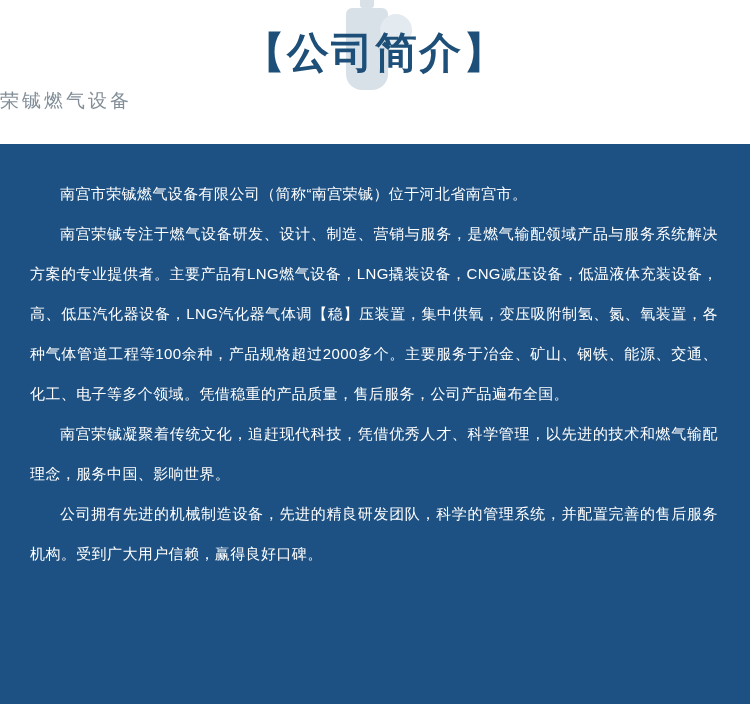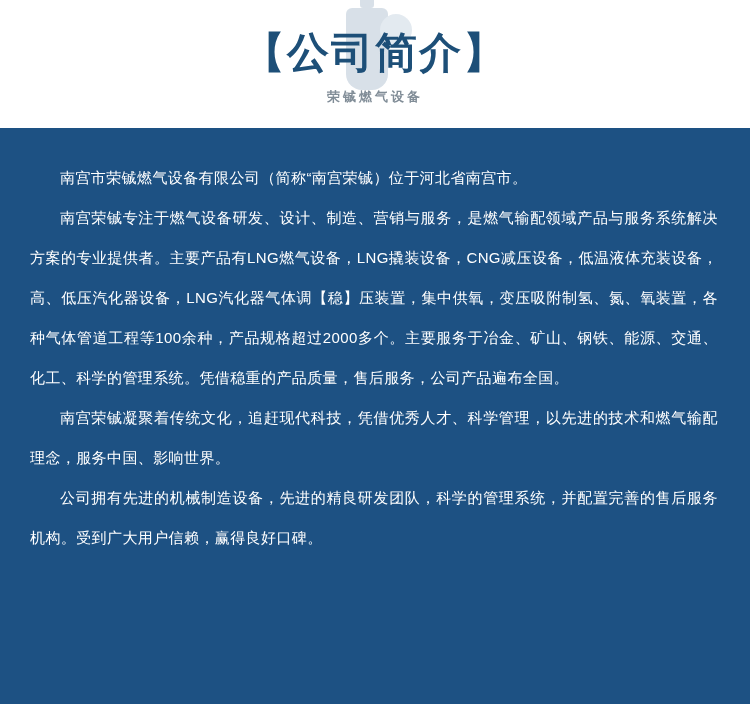--- a/index.html
+++ b/index.html
@@ -17,21 +17,21 @@
     position: relative;
     width: 750px;
     height: 704px;
     background: #ffffff;
   }
 
   
   .header {
     position: relative;
     width: 750px;
-    height: 128px;
+    height: 144px;
     background: #ffffff;
     overflow: hidden;
   }
   .watermark {
     position: absolute;
     top: -10px;
     left: 50%;
     transform: translateX(-50%);
     width: 150px;
     height: 120px;
@@ -54,24 +54,23 @@
     letter-spacing: 2px;
     color: #1d4f78;
     line-height: 1.1;
     white-space: nowrap;
   }
   .header-subtitle {
     position: absolute;
     top: 88px;
     left: 0;
     width: 750px;
-    text-align: center;
     font-family: "DejaVu Sans", "Liberation Sans", sans-serif;
-    font-size: 13px;
-    font-weight: bold;
+    font-size: 19px;
+    font-weight: normal;
     letter-spacing: 3px;
     color: #6c7a86;
     opacity: 0.85;
   }
 
   
   .body-panel {
     position: relative;
     width: 750px;
     height: 576px;
@@ -108,19 +107,19 @@
         </g>
       </svg>
     </div>
     <div class="header-title">【公司简介】</div>
     <div class="header-subtitle">荣铖燃气设备</div>
   </div>
 
   <div class="body-panel">
     <div class="body-text">
       <p class="para">南宫市荣铖燃气设备有限公司（简称“南宫荣铖）位于河北省南宫市。</p>
-      <p class="para">南宫荣铖专注于燃气设备研发、设计、制造、营销与服务，是燃气输配领域产品与服务系统解决方案的专业提供者。主要产品有LNG燃气设备，LNG撬装设备，CNG减压设备，低温液体充装设备，高、低压汽化器设备，LNG汽化器气体调【稳】压装置，集中供氧，变压吸附制氢、氮、氧装置，各种气体管道工程等100余种，产品规格超过2000多个。主要服务于冶金、矿山、钢铁、能源、交通、化工、科学的管理系统。凭借稳重的产品质量，售后服务，公司产品遍布全国。</p>
+      <p class="para">南宫荣铖专注于燃气设备研发、设计、制造、营销与服务，是燃气输配领域产品与服务系统解决方案的专业提供者。主要产品有LNG燃气设备，LNG撬装设备，CNG减压设备，低温液体充装设备，高、低压汽化器设备，LNG汽化器气体调【稳】压装置，集中供氧，变压吸附制氢、氮、氧装置，各种气体管道工程等100余种，产品规格超过2000多个。主要服务于冶金、矿山、钢铁、能源、交通、化工、电子等多个领域。凭借稳重的产品质量，售后服务，公司产品遍布全国。</p>
       <p class="para">南宫荣铖凝聚着传统文化，追赶现代科技，凭借优秀人才、科学管理，以先进的技术和燃气输配理念，服务中国、影响世界。</p>
       <p class="para">公司拥有先进的机械制造设备，先进的精良研发团队，科学的管理系统，并配置完善的售后服务机构。受到广大用户信赖，赢得良好口碑。</p>
     </div>
   </div>
 
 </div>
 
 </body></html>

